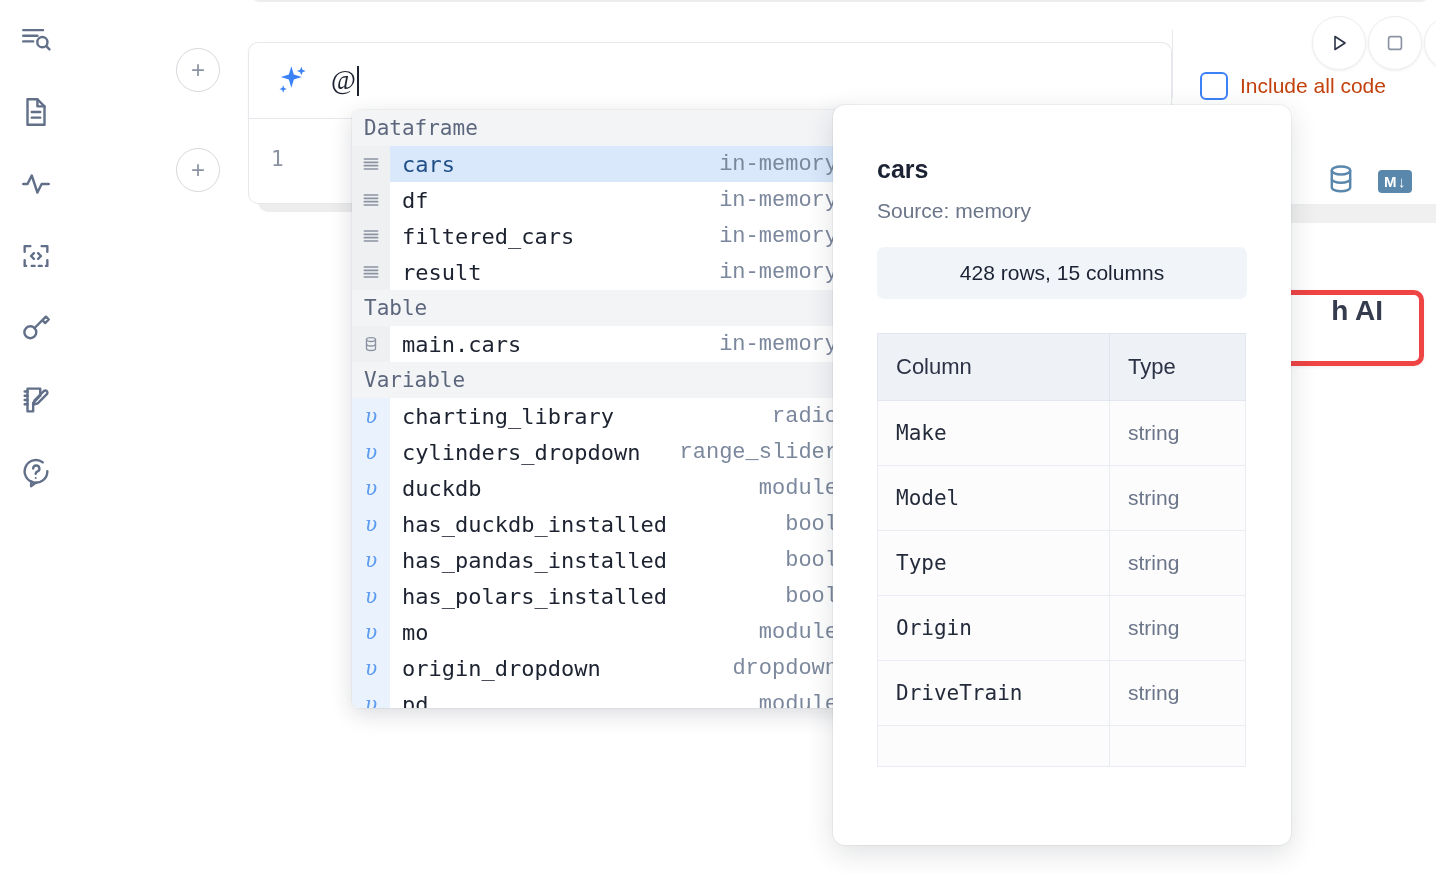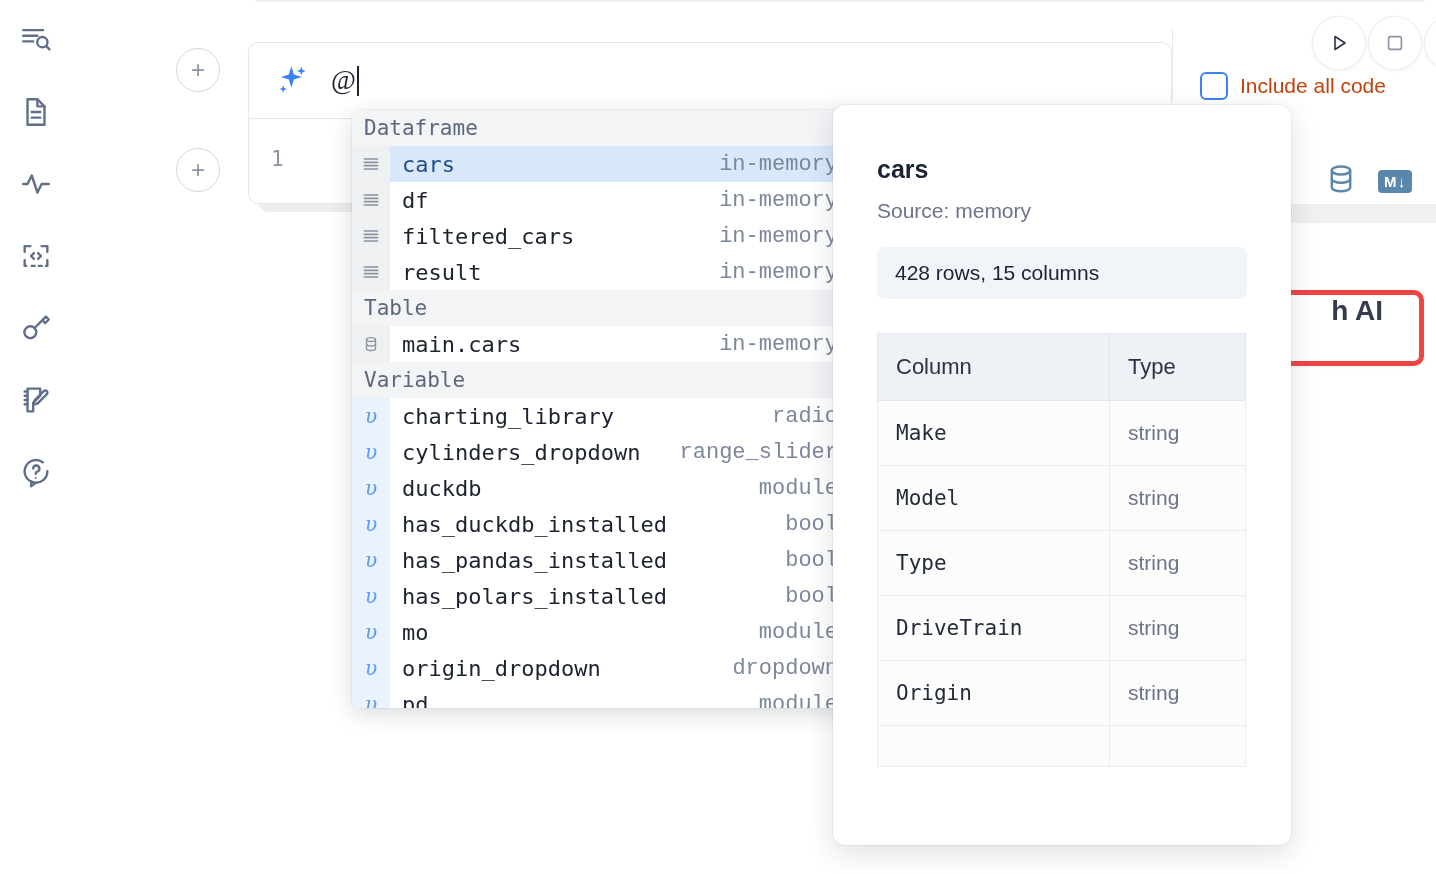--- a/index.html
+++ b/index.html
@@ -310,20 +310,21 @@
     font-size: 21px;
     color: #6b7589;
   }
   .panel-pill {
     margin-top: 24px;
     background: #f1f4f9;
     border-radius: 7px;
     padding: 14px 18px;
     font-size: 21px;
     color: #1b2233;
+    text-align: center;
   }
   .ptable {
     margin-top: 34px;
     width: 368px;
     border-collapse: collapse;
     table-layout: fixed;
   }
   .ptable th {
     background: #eef1f6;
     text-align: left;
@@ -586,25 +587,25 @@
         </tr>
         <tr>
           <td class="cname">Model</td>
           <td class="ctype">string</td>
         </tr>
         <tr>
           <td class="cname">Type</td>
           <td class="ctype">string</td>
         </tr>
         <tr>
-          <td class="cname">DriveTrain</td>
+          <td class="cname">Origin</td>
           <td class="ctype">string</td>
         </tr>
         <tr>
-          <td class="cname">Origin</td>
+          <td class="cname">DriveTrain</td>
           <td class="ctype">string</td>
         </tr>
         <tr>
           <td class="cname"></td>
           <td class="ctype"></td>
         </tr>
       </tbody>
   </table>
 </div>
 

